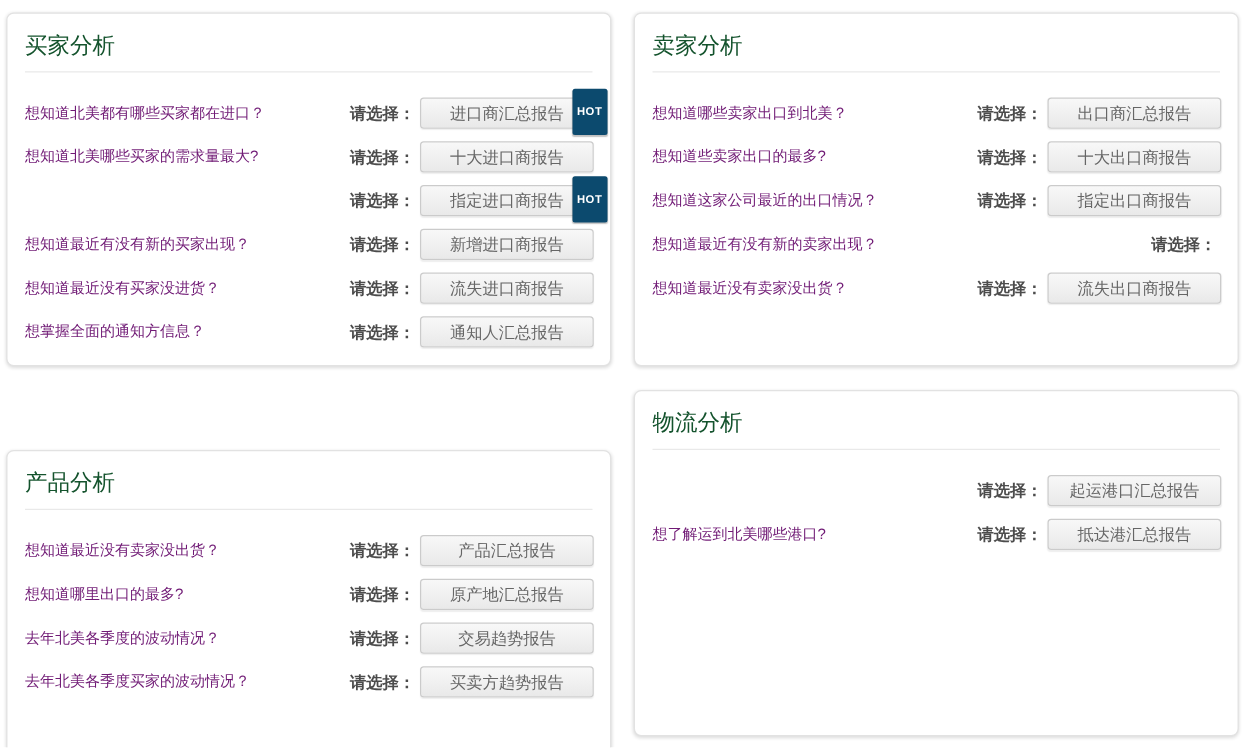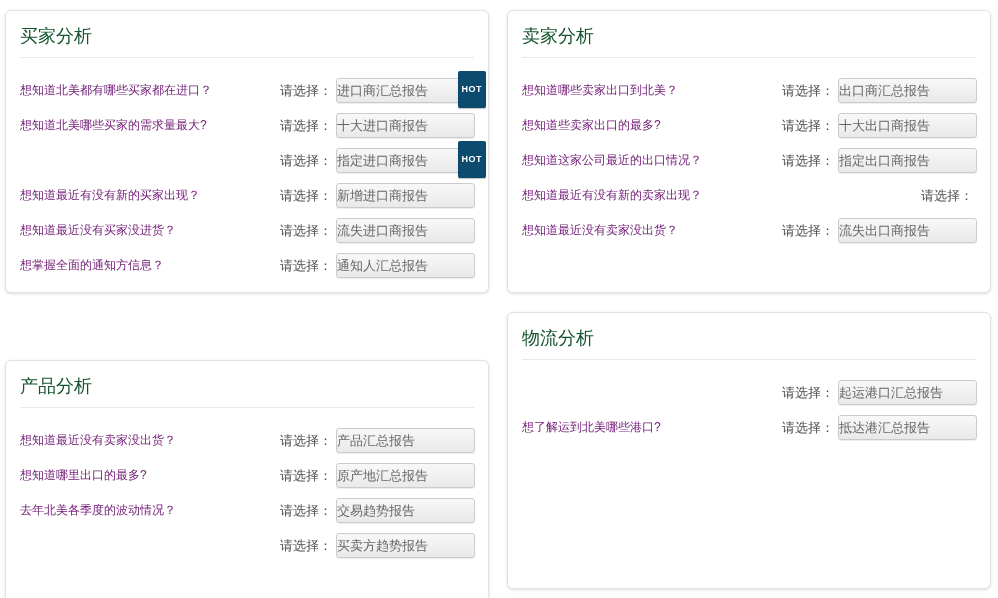--- a/index.html
+++ b/index.html
@@ -38,34 +38,35 @@
     align-items:center;
     padding:0 13px 0 14px;
   }
   .question { font-size:12px; color:#701a75; white-space:nowrap; }
   .select-label {
     margin-left:auto;
     font-size:13px;
     color:#4c4c4c;
     white-space:nowrap;
     margin-right:4px;
+    font-weight:bold;
   }
   .btn-wrap { position:relative; flex:0 0 auto; }
   .report-btn {
     width:139px;
     height:25px;
     font-size:13px;
     color:#666;
     background:linear-gradient(#f8f8f8,#e9e9e9);
     border:1px solid #cbcbcb;
     border-radius:3px;
     box-shadow:0 1px 1px rgba(0,0,0,0.07);
     cursor:pointer;
     font-family:inherit;
-    text-align:left;
+    text-align:center;
     line-height:23px;
     padding:0;
   }
   .hot-badge {
     position:absolute;
     top:-7px;
     right:-11px;
     background:#0c4a6e;
     color:#fff;
     font-size:9px;
@@ -207,20 +208,21 @@
 
       <div class="row">
         <span class="question">去年北美各季度的波动情况？</span>
         <span class="select-label">请选择：</span>
         <span class="btn-wrap">
           <button class="report-btn">交易趋势报告</button>
         </span>
       </div>
 
       <div class="row">
+        <span class="question">去年北美各季度买家的波动情况？</span>
         <span class="select-label">请选择：</span>
         <span class="btn-wrap">
           <button class="report-btn">买卖方趋势报告</button>
         </span>
       </div>
 
     </div>
   </section>
 
   <section class="panel" id="panel-logistics">

